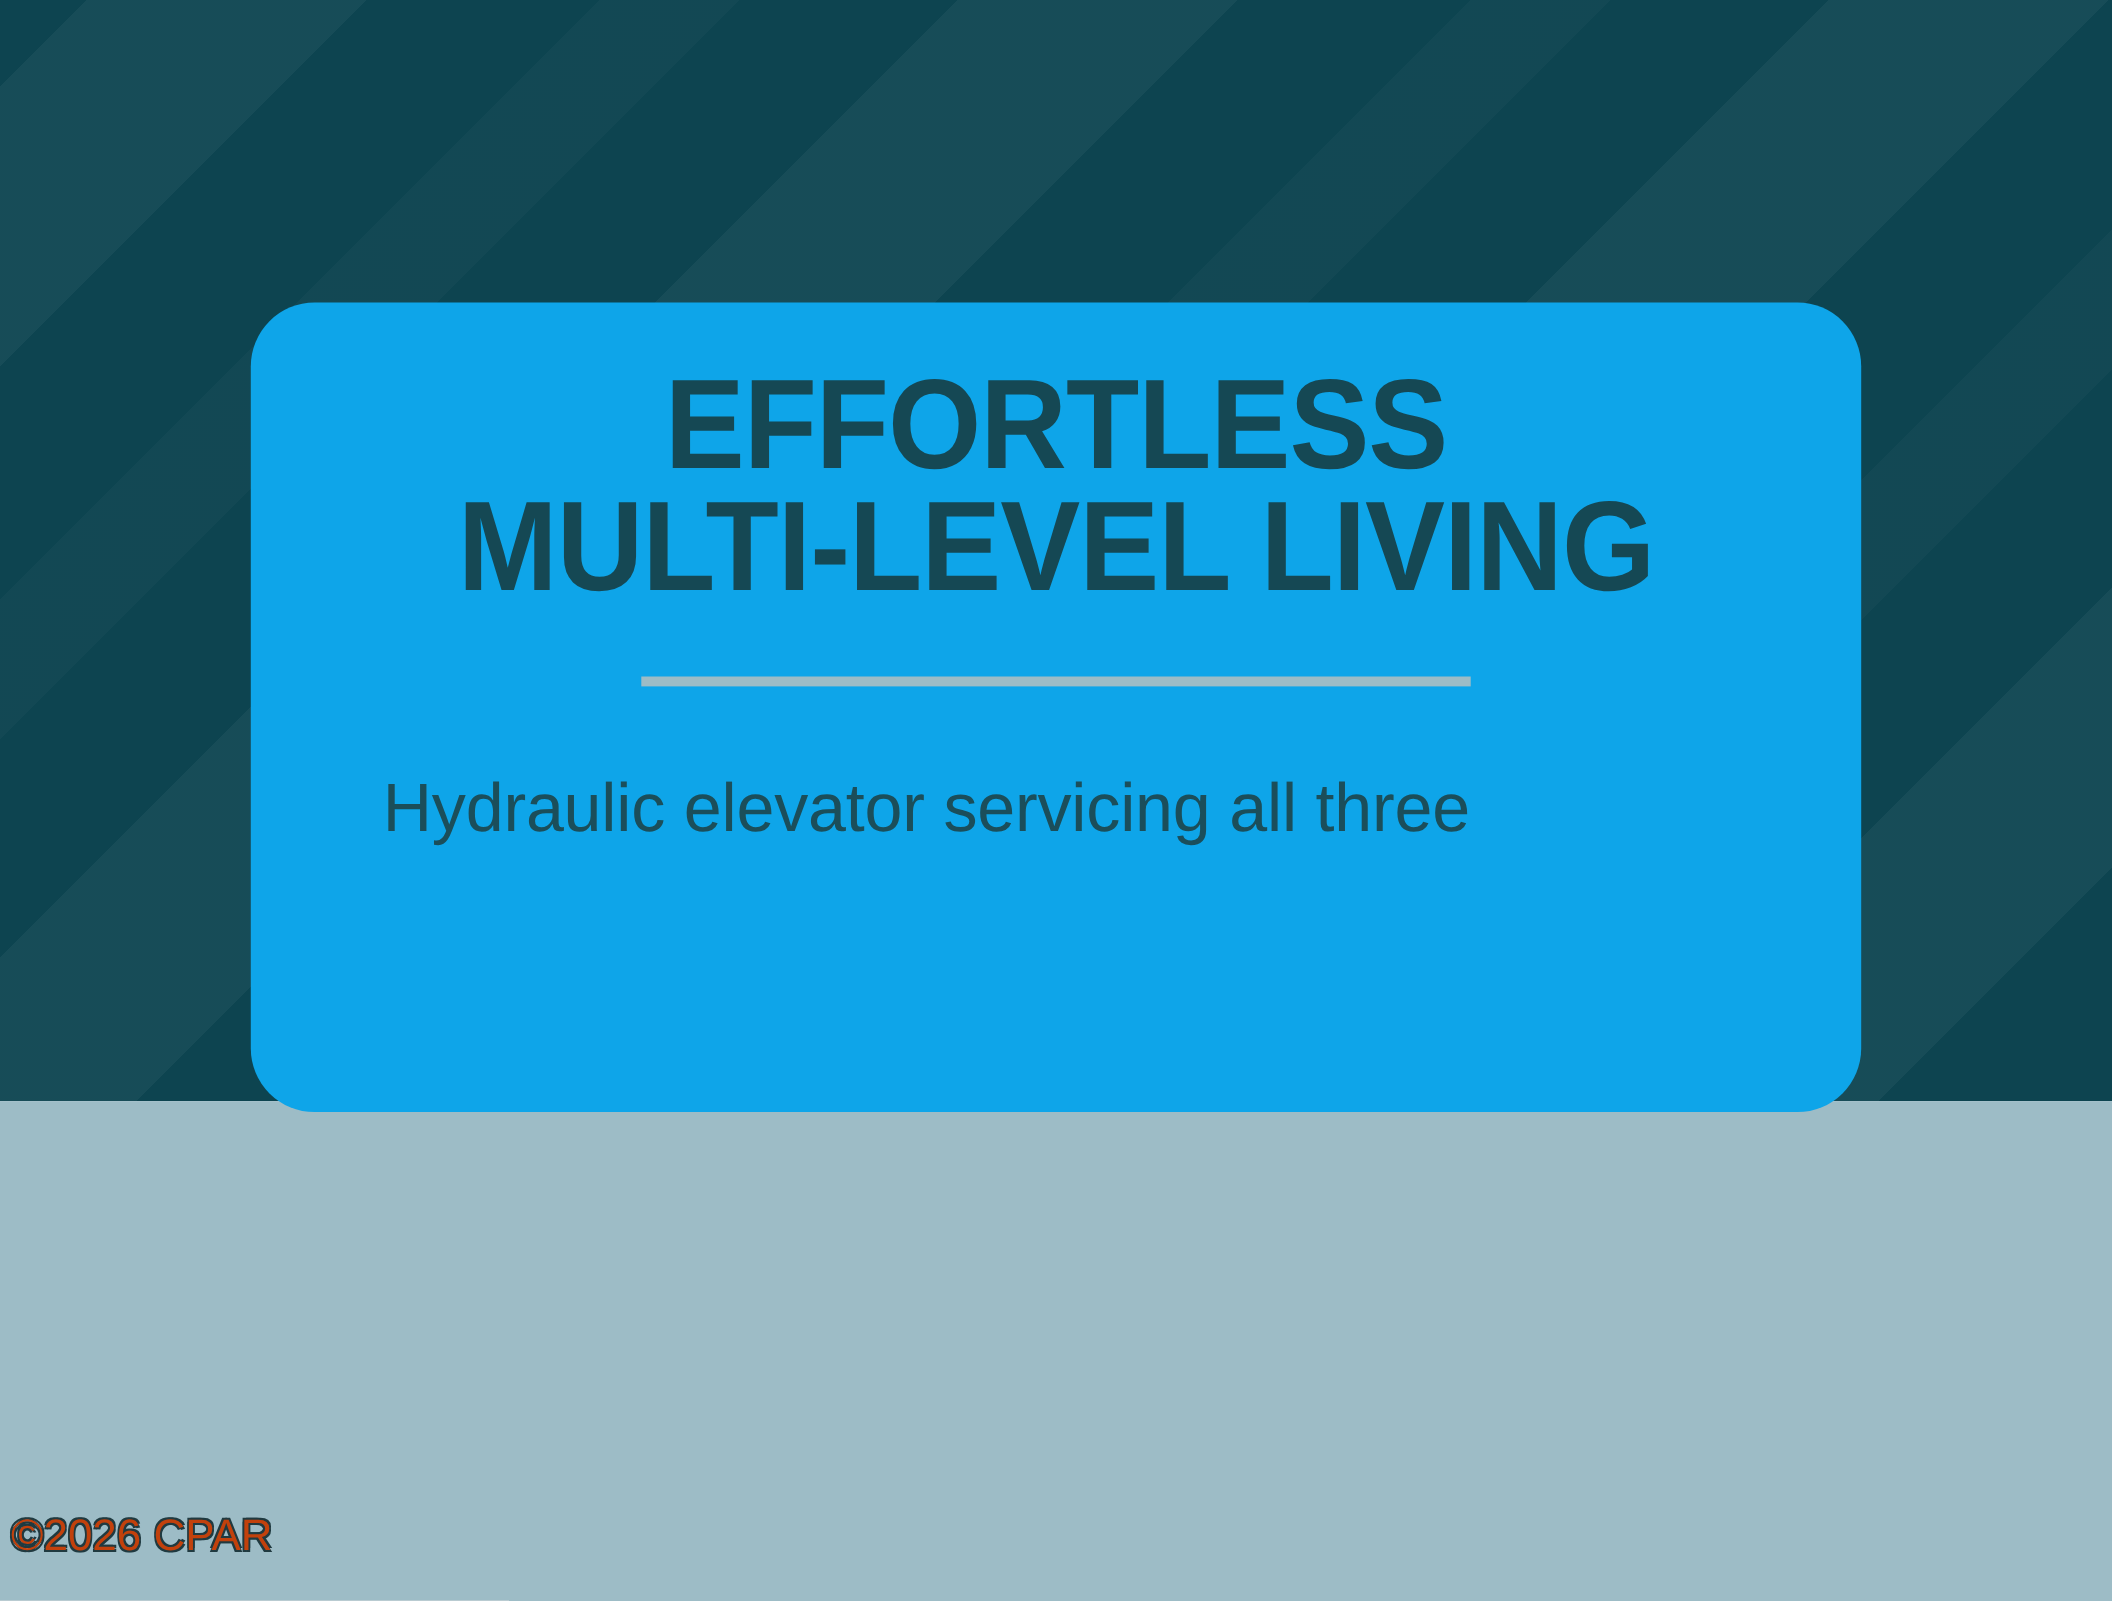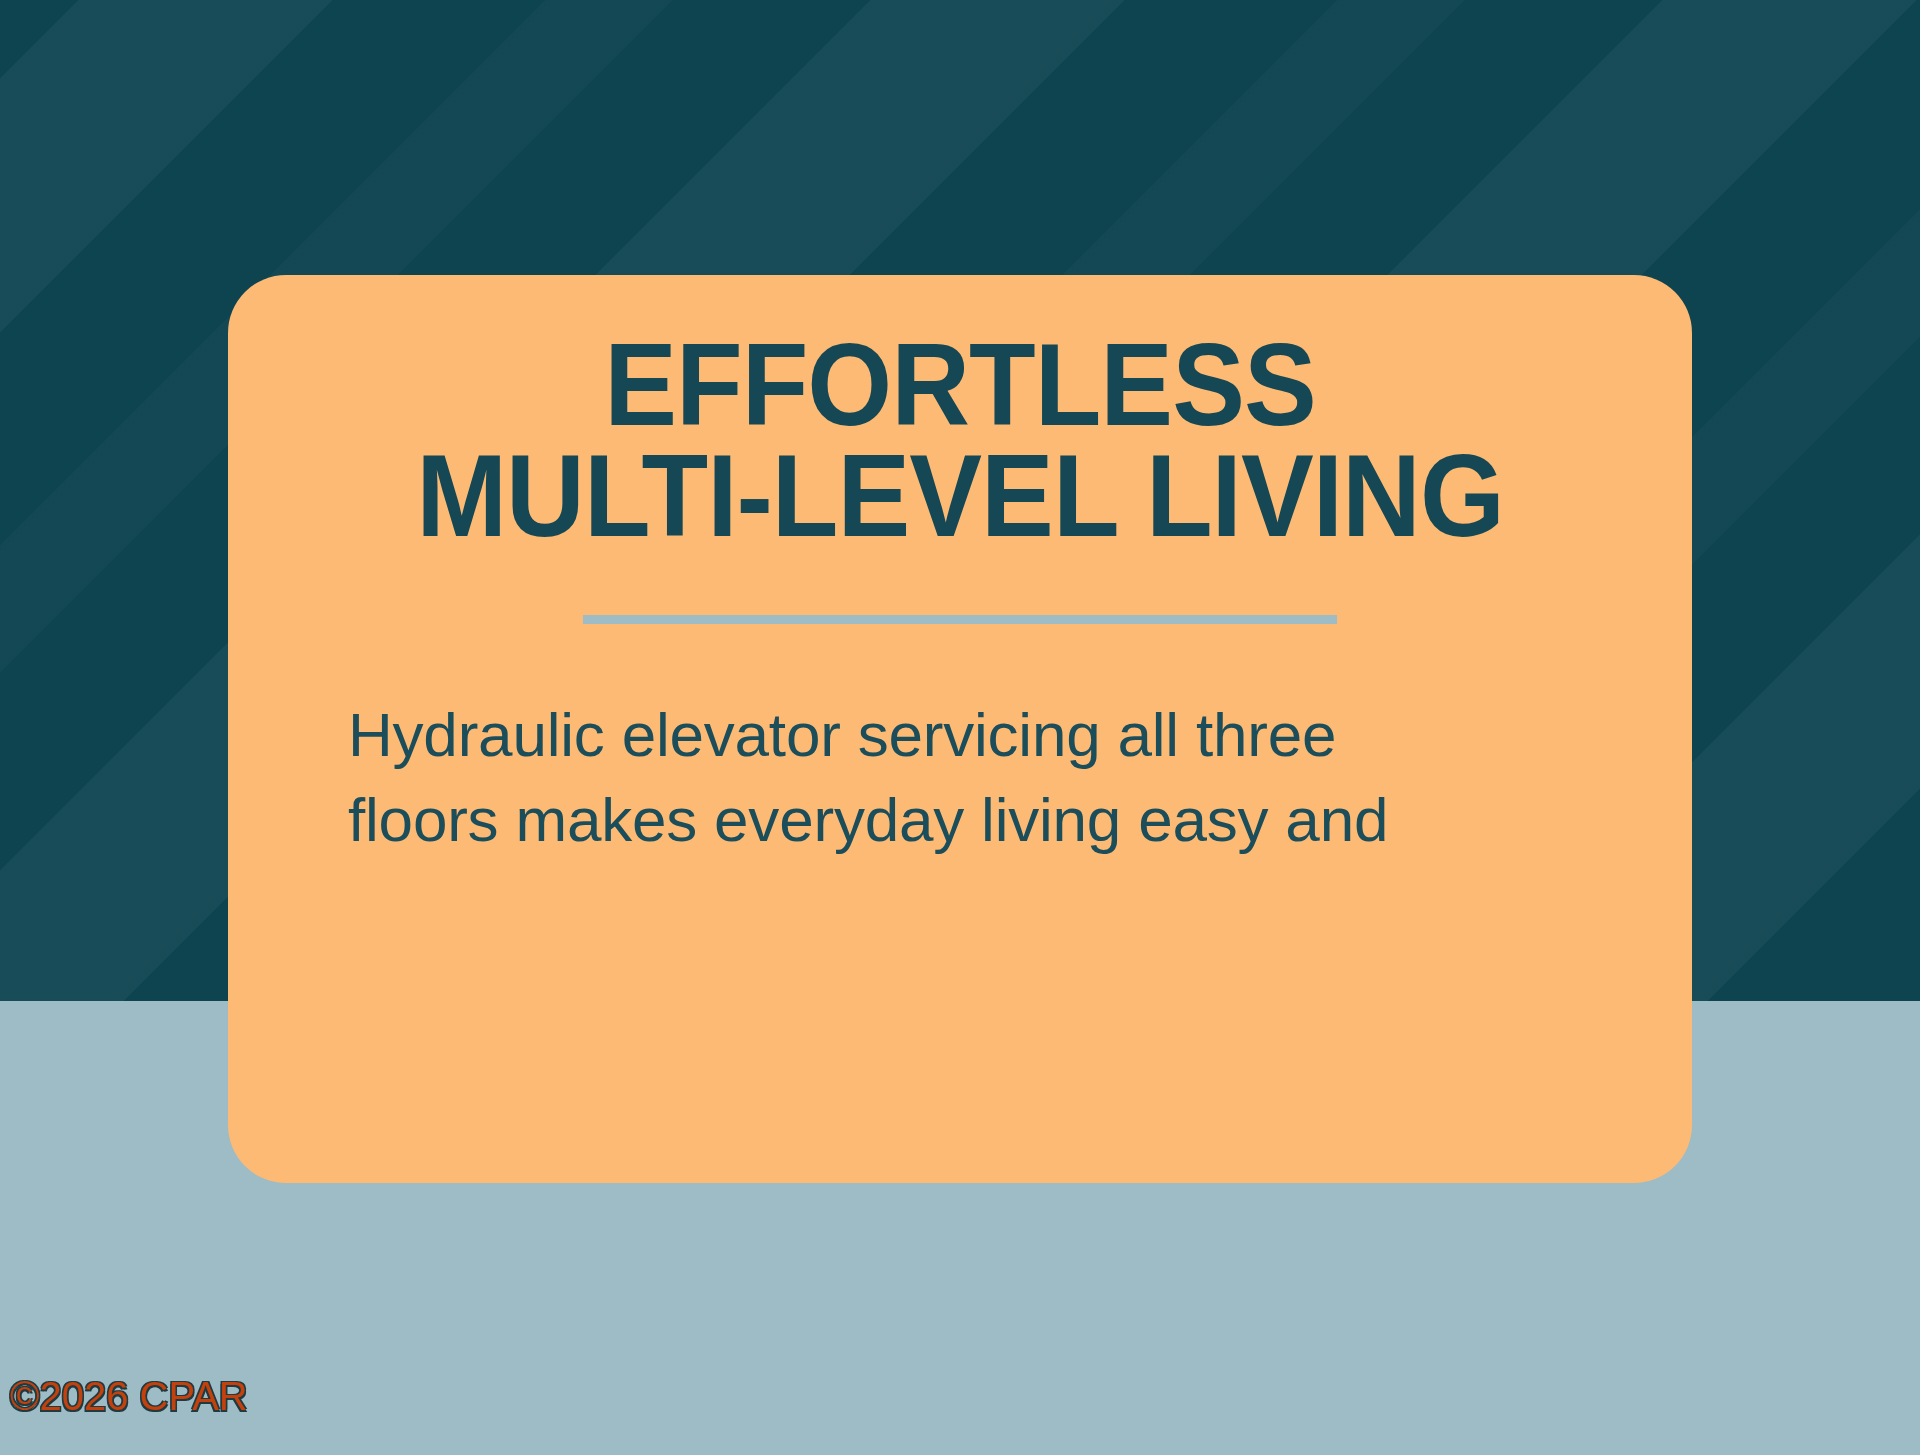--- a/index.html
+++ b/index.html
@@ -47,22 +47,22 @@
     height: 454px;
     background-color: #9dbcc6;
   }
 
   
   .card {
     position: absolute;
     left: 228px;
     top: 275px;
     width: 1464px;
-    height: 908px;
-    background: #fdba74;
+    height: 736px;
+    background: #0ea5e9;
     border-radius: 58px;
     box-sizing: border-box;
     display: flex;
     flex-direction: column;
     align-items: center;
     justify-content: flex-start;
   }
 
   .headline {
     margin: 0;
@@ -135,20 +135,19 @@
   <div class="card">
 
     <div class="headline headline-l1">EFFORTLESS</div>
 
     <div class="headline headline-l2">MULTI-LEVEL LIVING</div>
 
     <div class="divider"></div>
 
     <div class="body-copy">
       <span class="body-line">Hydraulic elevator servicing all three</span>
-      <span class="body-line">floors makes everyday living easy and</span>
     </div>
 
   </div>
 
   <div class="copyright">©2026 CPAR</div>
 
 </div>
 
 </body></html>

